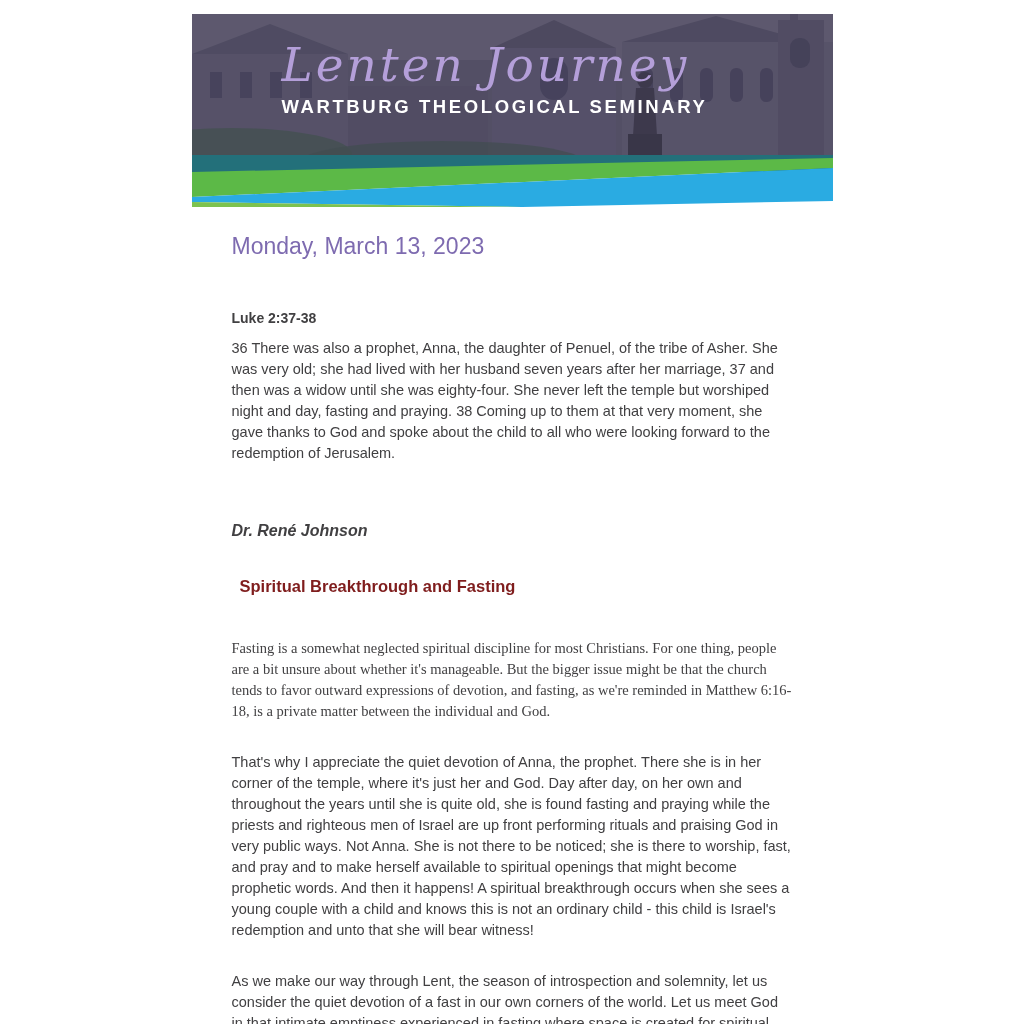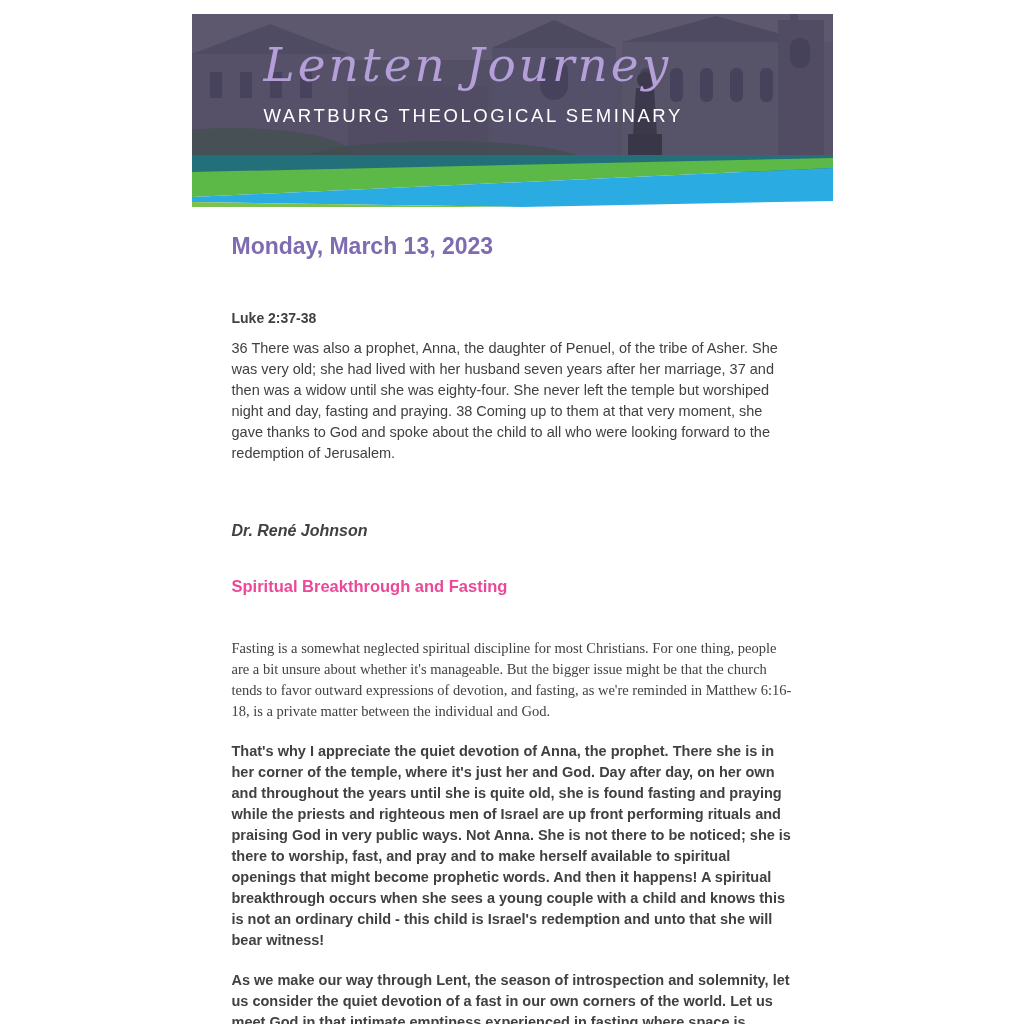--- a/index.html
+++ b/index.html
@@ -24,80 +24,80 @@
     background: #57536a;
   }
   .banner-art {
     position: absolute;
     top: 0; left: 0;
     width: 100%; height: 100%;
     display: block;
   }
   .banner-text {
     position: relative;
-    padding: 26px 0 0 72px;
+    padding: 26px 0 0 90px;
   }
   .script-title {
     font-family: "DejaVu Serif", cursive;
     font-style: italic;
     font-weight: 400;
     font-size: 47px;
     line-height: 1.05;
     letter-spacing: 3px;
     color: #b49fd9;
   }
   .banner-subtitle {
-    margin-top: 16px;
+    margin-top: 7px;
     color: #ffffff;
     font-size: 18.5px;
     letter-spacing: 2.6px;
-    font-weight: 400;
+    font-weight: 700;
   }
   
   .waves {
     display: block;
     width: 641px;
     height: 52px;
   }
   
   .content {
     padding: 8px 40px 60px 40px;
     color: #414042;
     font-size: 14.5px;
     line-height: 21px;
   }
   .date-heading {
     color: #7e6bb0;
     font-size: 23px;
-    font-weight: bold;
+    font-weight: normal;
     margin: 18px 0 0 0;
     line-height: 1.2;
   }
   .scripture-ref {
     font-weight: bold;
     font-size: 14px;
     margin: 47px 0 9px 0;
   }
   .scripture-text {
     margin: 0;
   }
   .author {
     font-weight: bold;
     font-style: italic;
     font-size: 16px;
     margin: 56px 0 0 0;
   }
   .devotion-title {
     font-size: 16.5px;
     font-weight: bold;
-    margin: 35px 0 0 0;
-    color: #ec4899;
+    margin: 35px 0 0 8px;
+    color: #7f1d1d;
   }
   .para-first { margin: 41px 0 0 0; font-family: Liberation Serif, serif; }
-  .para { margin: 19px 0 0 0; font-weight: bold; }
+  .para { margin: 30px 0 0 0; }
 </style>
 </head>
 <body>
 
 <div class="email-wrap">
 
   <div class="banner">
     <svg class="banner-art" viewBox="0 0 641 141" preserveAspectRatio="none" aria-hidden="true">
       <rect width="641" height="141" fill="#5b5769"></rect>
       <rect width="641" height="46" fill="#6b6779"></rect>

